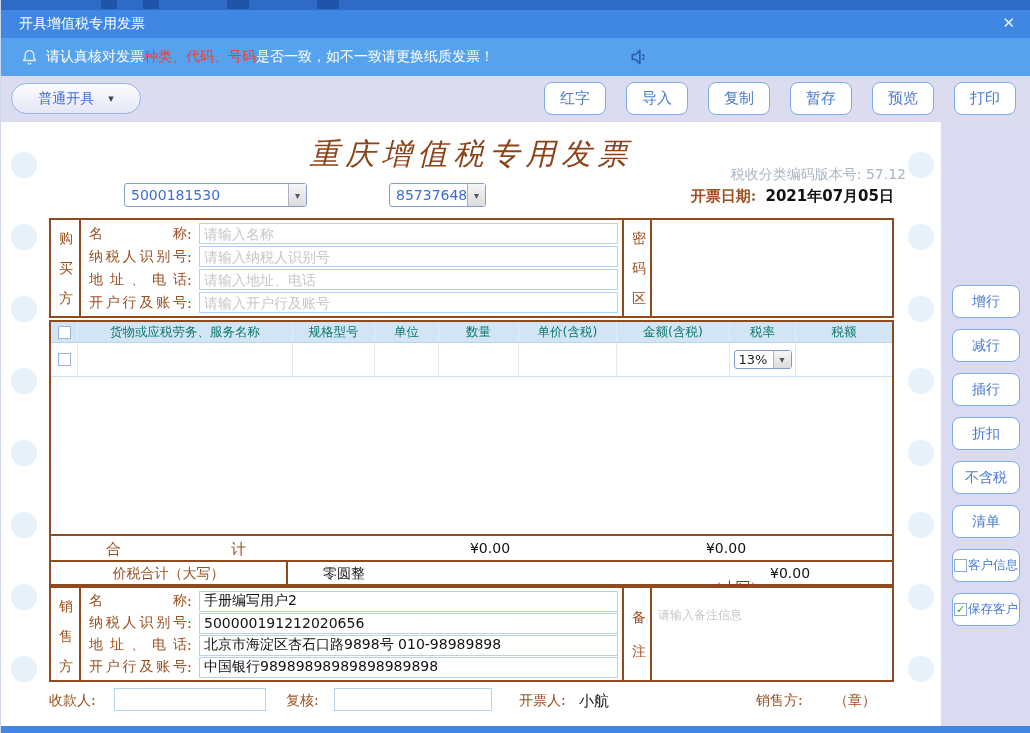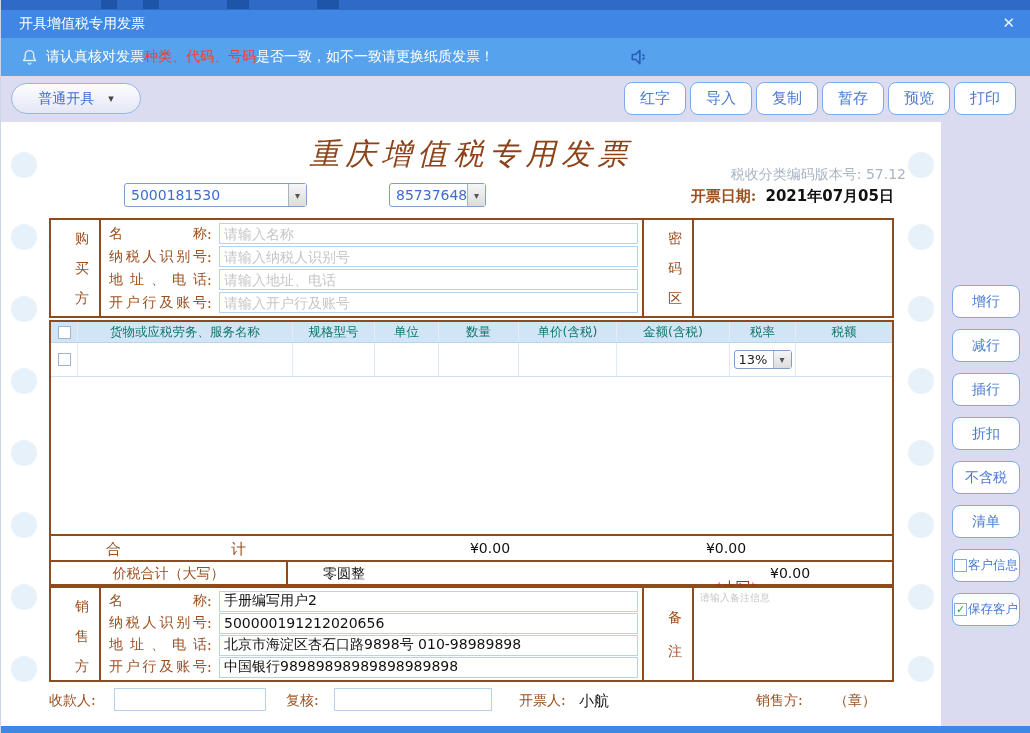--- a/index.html
+++ b/index.html
@@ -20,21 +20,21 @@
   .notice { position:absolute; left:0; top:38px; width:1030px; height:38px; background:#57a2ec; display:flex; align-items:center; color:#fff; font-size:14px; }
   .notice .bell { margin-left:20px; margin-right:8px; display:flex; }
   .notice .red { color:#f53b30; }
   .notice .speaker { position:absolute; left:628px; top:9px; }
 
   
   .toolbar { position:absolute; left:0; top:76px; width:1030px; height:46px; background:#dcdcf1; }
   .mode-select { position:absolute; left:10px; top:7px; width:130px; height:31px; border:1px solid #96b6e8; border-radius:16px;
     background:linear-gradient(#fdfdff,#e4e6f5); color:#3f6fd8; font-size:14px; display:flex; align-items:center; justify-content:center; cursor:pointer; }
   .mode-select .chev { color:#444; font-size:11px; margin-left:14px; }
-  .tb-buttons { position:absolute; right:15px; top:6px; display:flex; gap:4px; }
+  .tb-buttons { position:absolute; right:15px; top:6px; display:flex; gap:20px; }
   .tb-btn { width:62px; height:33px; background:#fff; border:1px solid #7ea9ea; border-radius:8px; color:#4a7ad0; font-size:15px;
     display:flex; align-items:center; justify-content:center; cursor:pointer; }
 
   
   .main { position:absolute; left:0; top:122px; width:940px; height:604px; background:#fff; }
   .dot { position:absolute; width:26px; height:26px; border-radius:50%; background:#e7f1fa; }
 
   .inv-title { position:absolute; left:48px; top:12px; width:845px; text-align:center; font-family:"DejaVu Serif","Liberation Serif",serif;
     font-style:italic; font-size:30px; letter-spacing:6px; color:#8c4318; }
   .version { position:absolute; right:35px; top:44px; color:#a9b4c4; font-size:14px; }
@@ -49,36 +49,36 @@
   .combo-code { left:75px; top:0; width:183px; }
   .lab-num { position:absolute; left:264px; top:3px; }
   .combo-num { left:340px; top:0; width:97px; }
   .date-wrap { position:absolute; right:0; top:3px; }
   .date-wrap .dval { color:#111; font-weight:bold; font-size:15px; margin-left:4px; }
 
   
   .box { position:absolute; left:48px; width:845px; border:2px solid #8f4a1d; display:flex; background:#fff; }
   .box.buyer { top:96px; height:100px; }
   .box.seller { top:464px; height:96px; }
-  .vlabel { width:30px; padding:0 24px; text-align:center; word-break:break-all; font-family:"DejaVu Serif","Liberation Serif",serif;
+  .vlabel { width:30px; padding:0 8px; text-align:center; word-break:break-all; font-family:"DejaVu Serif","Liberation Serif",serif;
     color:#9a4f1f; font-size:14px; }
   .vlabel.side { border-right:2px solid #8f4a1d; }
   .vlabel.mid { border-left:2px solid #8f4a1d; border-right:2px solid #8f4a1d; }
   .v3 { line-height:30px; padding-top:3px; }
   .v2 { line-height:34px; padding-top:12px; }
   .fields { width:541px; padding:2px 0 2px 8px; display:flex; flex-direction:column; justify-content:flex-end; }
   .frow { display:flex; align-items:center; height:23px; }
   .flabel { display:inline-block; width:98px; text-align:justify; text-align-last:justify; font-family:"DejaVu Serif","Liberation Serif",serif;
     color:#9a4f1f; font-size:14px; }
   .fcolon { width:10px; font-family:"DejaVu Serif","Liberation Serif",serif; color:#9a4f1f; font-size:14px; }
   .frow input { flex:1; margin:0 4px 0 2px; height:21px; border:1px solid #b5d2ee; font-size:14px; padding:0 4px; color:#111;
     font-family:"DejaVu Sans","Liberation Sans",sans-serif; }
   .frow input::placeholder { color:#c6c6c6; }
   .extra { flex:1; position:relative; }
-  .extra textarea { position:absolute; inset:0; border:none; resize:none; font-size:10px; padding:3px 6px; color:#111; outline:none;
+  .extra textarea { position:absolute; inset:0; border:none; resize:none; font-size:12px; padding:19px 6px; color:#111; outline:none;
     font-family:"DejaVu Sans","Liberation Sans",sans-serif; }
   .extra textarea::placeholder { color:#c8c8c8; }
 
   
   .table-box { position:absolute; left:48px; top:198px; width:845px; height:266px; border:2px solid #8f4a1d; background:#fff;
     display:flex; flex-direction:column; }
   .thead { display:flex; height:21px; background:#d2e5f7; border-bottom:1px solid #bcd4ea; }
   .th { border-right:1px solid #e4eef8; font-size:12.5px; color:#0f766e; display:flex; align-items:center; justify-content:center; }
   .th:last-child { border-right:none; }
   .trow1 { display:flex; height:34px; border-bottom:1px solid #cfe0f2; }

